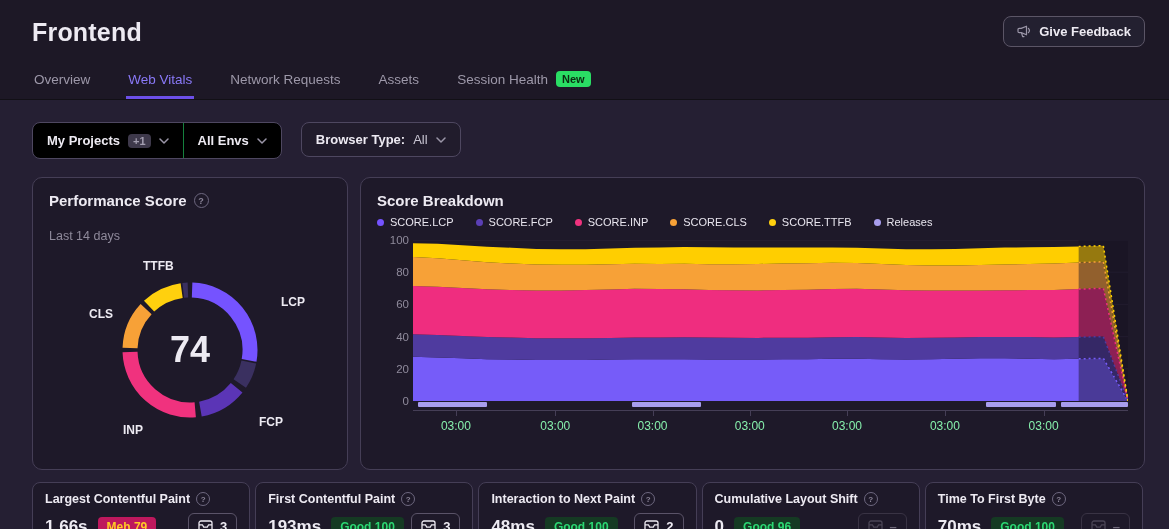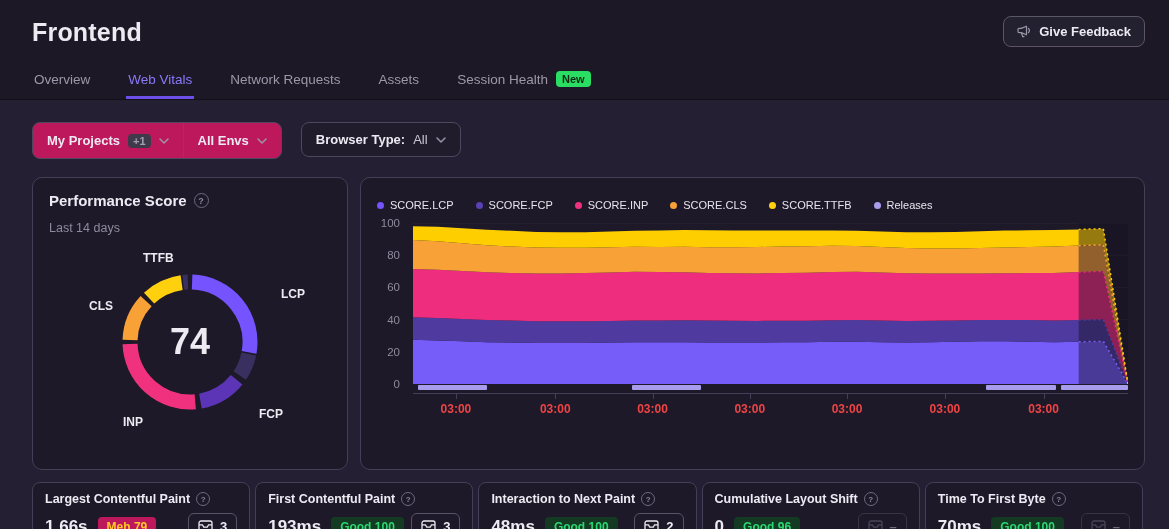--- a/index.html
+++ b/index.html
@@ -12,61 +12,61 @@
   .feedback-btn{position:absolute;top:16px;right:24px;display:flex;align-items:center;gap:8px;
        background:#232030;border:1px solid #5B5566;border-radius:8px;color:#EDEAF2;
        font-family:inherit;font-size:13px;font-weight:700;padding:7px 13px;cursor:pointer;}
   .tabs{position:absolute;left:32px;bottom:0;display:flex;gap:34px;}
   .tab{display:flex;align-items:center;gap:8px;padding:0 2px 12px;font-size:13.5px;color:#9D98A9;cursor:pointer;}
   .tab.active{color:#8A79F8;box-shadow:inset 0 -3px 0 #6C4FE8;}
   .new-badge{background:#2ADE64;color:#0B2B12;font-size:11px;font-weight:700;padding:2px 6px;border-radius:4px;}
 
   
   .filters{display:flex;gap:19px;margin:22px 24px 0 32px;}
-  .filter-group{display:inline-flex;border:1px solid #4E4760;background:#be185d;border-radius:8px;overflow:hidden;}
+  .filter-group{display:inline-flex;border:1px solid #4E4760;background:#000000;border-radius:8px;overflow:hidden;}
   .filter-seg{display:flex;align-items:center;gap:8px;padding:0 14px;height:35px;font-size:13px;font-weight:700;cursor:pointer;box-sizing:border-box;}
   .filter-seg + .filter-seg{border-left:1px solid #15803d;}
   .plus-badge{background:#3E394B;color:#A39EB0;font-weight:700;font-size:11px;padding:1px 5px;border-radius:4px;}
   .chev{color:#9B96A8;display:flex;}
   .filter-btn{display:inline-flex;align-items:center;gap:8px;border:1px solid #4E4760;background:#211C2C;
        border-radius:8px;height:35px;padding:0 14px;font-size:13px;font-weight:700;cursor:pointer;box-sizing:border-box;color:#EDEAF2;font-family:inherit;}
   .bt-value{color:#C9C5D3;font-weight:400;}
 
   
   .panels{display:flex;gap:12px;margin:18px 24px 0 32px;height:293px;}
   .panel{background:#1E1929;border:1px solid #453E56;border-radius:10px;box-sizing:border-box;}
   .panel.perf{width:316px;padding:14px 16px;}
   .panel.breakdown{flex:1;padding:14px 16px 8px;}
   .panel-title{font-size:15px;font-weight:700;display:flex;align-items:center;gap:7px;}
   .help{width:13px;height:13px;border:1px solid #6E6880;border-radius:50%;color:#8B8598;font-size:9px;font-weight:700;
        display:inline-flex;align-items:center;justify-content:center;flex:0 0 auto;cursor:pointer;}
-  .subtitle{color:#8F8A9B;font-size:12.5px;margin-top:12px;}
+  .subtitle{color:#8F8A9B;font-size:12.5px;margin-top:20px;}
 
   
   .donut-wrap{position:relative;height:205px;margin-top:6px;}
   #score-ring{position:absolute;left:56px;top:16px;}
   .score-center{position:absolute;left:56px;top:16px;width:170px;height:170px;display:flex;align-items:center;justify-content:center;
        font-size:36px;font-weight:700;pointer-events:none;}
   .ring-label{position:absolute;font-size:12px;font-weight:700;}
 
   
   .legend{display:flex;gap:22px;margin-top:7px;align-items:center;}
   .legend-item{display:flex;align-items:center;gap:6px;font-size:11px;color:#E8E5EE;cursor:pointer;}
   .legend-dot{width:7px;height:7px;border-radius:50%;}
   .chart{display:flex;margin-top:12px;}
   .y-axis{width:32px;position:relative;height:161px;margin-right:4px;}
-  .y-axis span{position:absolute;right:9px;transform:translateY(-50%);font-size:11.5px;color:#8F8A9B;}
+  .y-axis span{position:absolute;right:0;transform:translateY(-50%);font-size:11.5px;color:#8F8A9B;}
   .plot-col{flex:1;position:relative;min-width:0;}
   #breakdown-plot{display:block;width:100%;height:161px;}
   .release-track{position:relative;height:6px;margin-top:1px;}
   .release-track i{position:absolute;top:0;height:5px;border-radius:1px;}
   .x-axis{position:relative;height:6px;border-top:1px solid #453E56;margin-top:2px;}
   .x-axis i{position:absolute;top:0;width:1px;height:5px;background:#453E56;}
   .x-labels{position:relative;height:16px;margin-top:2px;}
-  .x-labels span{position:absolute;transform:translateX(-50%);font-size:12px;color:#ef4444;font-weight:bold;}
+  .x-labels span{position:absolute;transform:translateX(-50%);font-size:12px;color:#86efac;}
 
   
   .cards{display:grid;grid-template-columns:repeat(5,1fr);gap:5px;margin:12px 26px 0 32px;}
   .card{background:#1E1929;border:1px solid #453E56;border-radius:8px;padding:9px 12px 10px;box-sizing:border-box;height:65px;}
   .card-title{display:flex;align-items:center;gap:6px;font-size:12.5px;font-weight:700;white-space:nowrap;}
   .card-title .help{width:12px;height:12px;font-size:8px;}
   .card-row{display:flex;align-items:center;margin-top:7px;}
   .card-value{font-size:17px;font-weight:700;}
   .badge{margin-left:10px;font-size:12px;font-weight:700;padding:2.5px 9px;border-radius:4px;}
   .badge.meh{color:#FFC926;background:#be185d;}
@@ -169,20 +169,23 @@
         <div class="score-center">74</div>
         <span class="ring-label" style="left:94px;top:10px">TTFB</span>
         <span class="ring-label" style="left:232px;top:46px">LCP</span>
         <span class="ring-label" style="left:40px;top:58px">CLS</span>
         <span class="ring-label" style="left:210px;top:166px">FCP</span>
         <span class="ring-label" style="left:74px;top:174px">INP</span>
       </div>
     </section>
 
     <section class="panel breakdown">
+      <div class="panel-title">
+        <span>Score Breakdown</span>
+      </div>
 
       <div class="legend">
         <span class="legend-item">
             <i class="legend-dot" style="background: rgb(117, 83, 255);"></i>
             <span>SCORE.LCP</span>
           </span>
         <span class="legend-item">
             <i class="legend-dot" style="background: rgb(91, 63, 181);"></i>
             <span>SCORE.FCP</span>
           </span>

